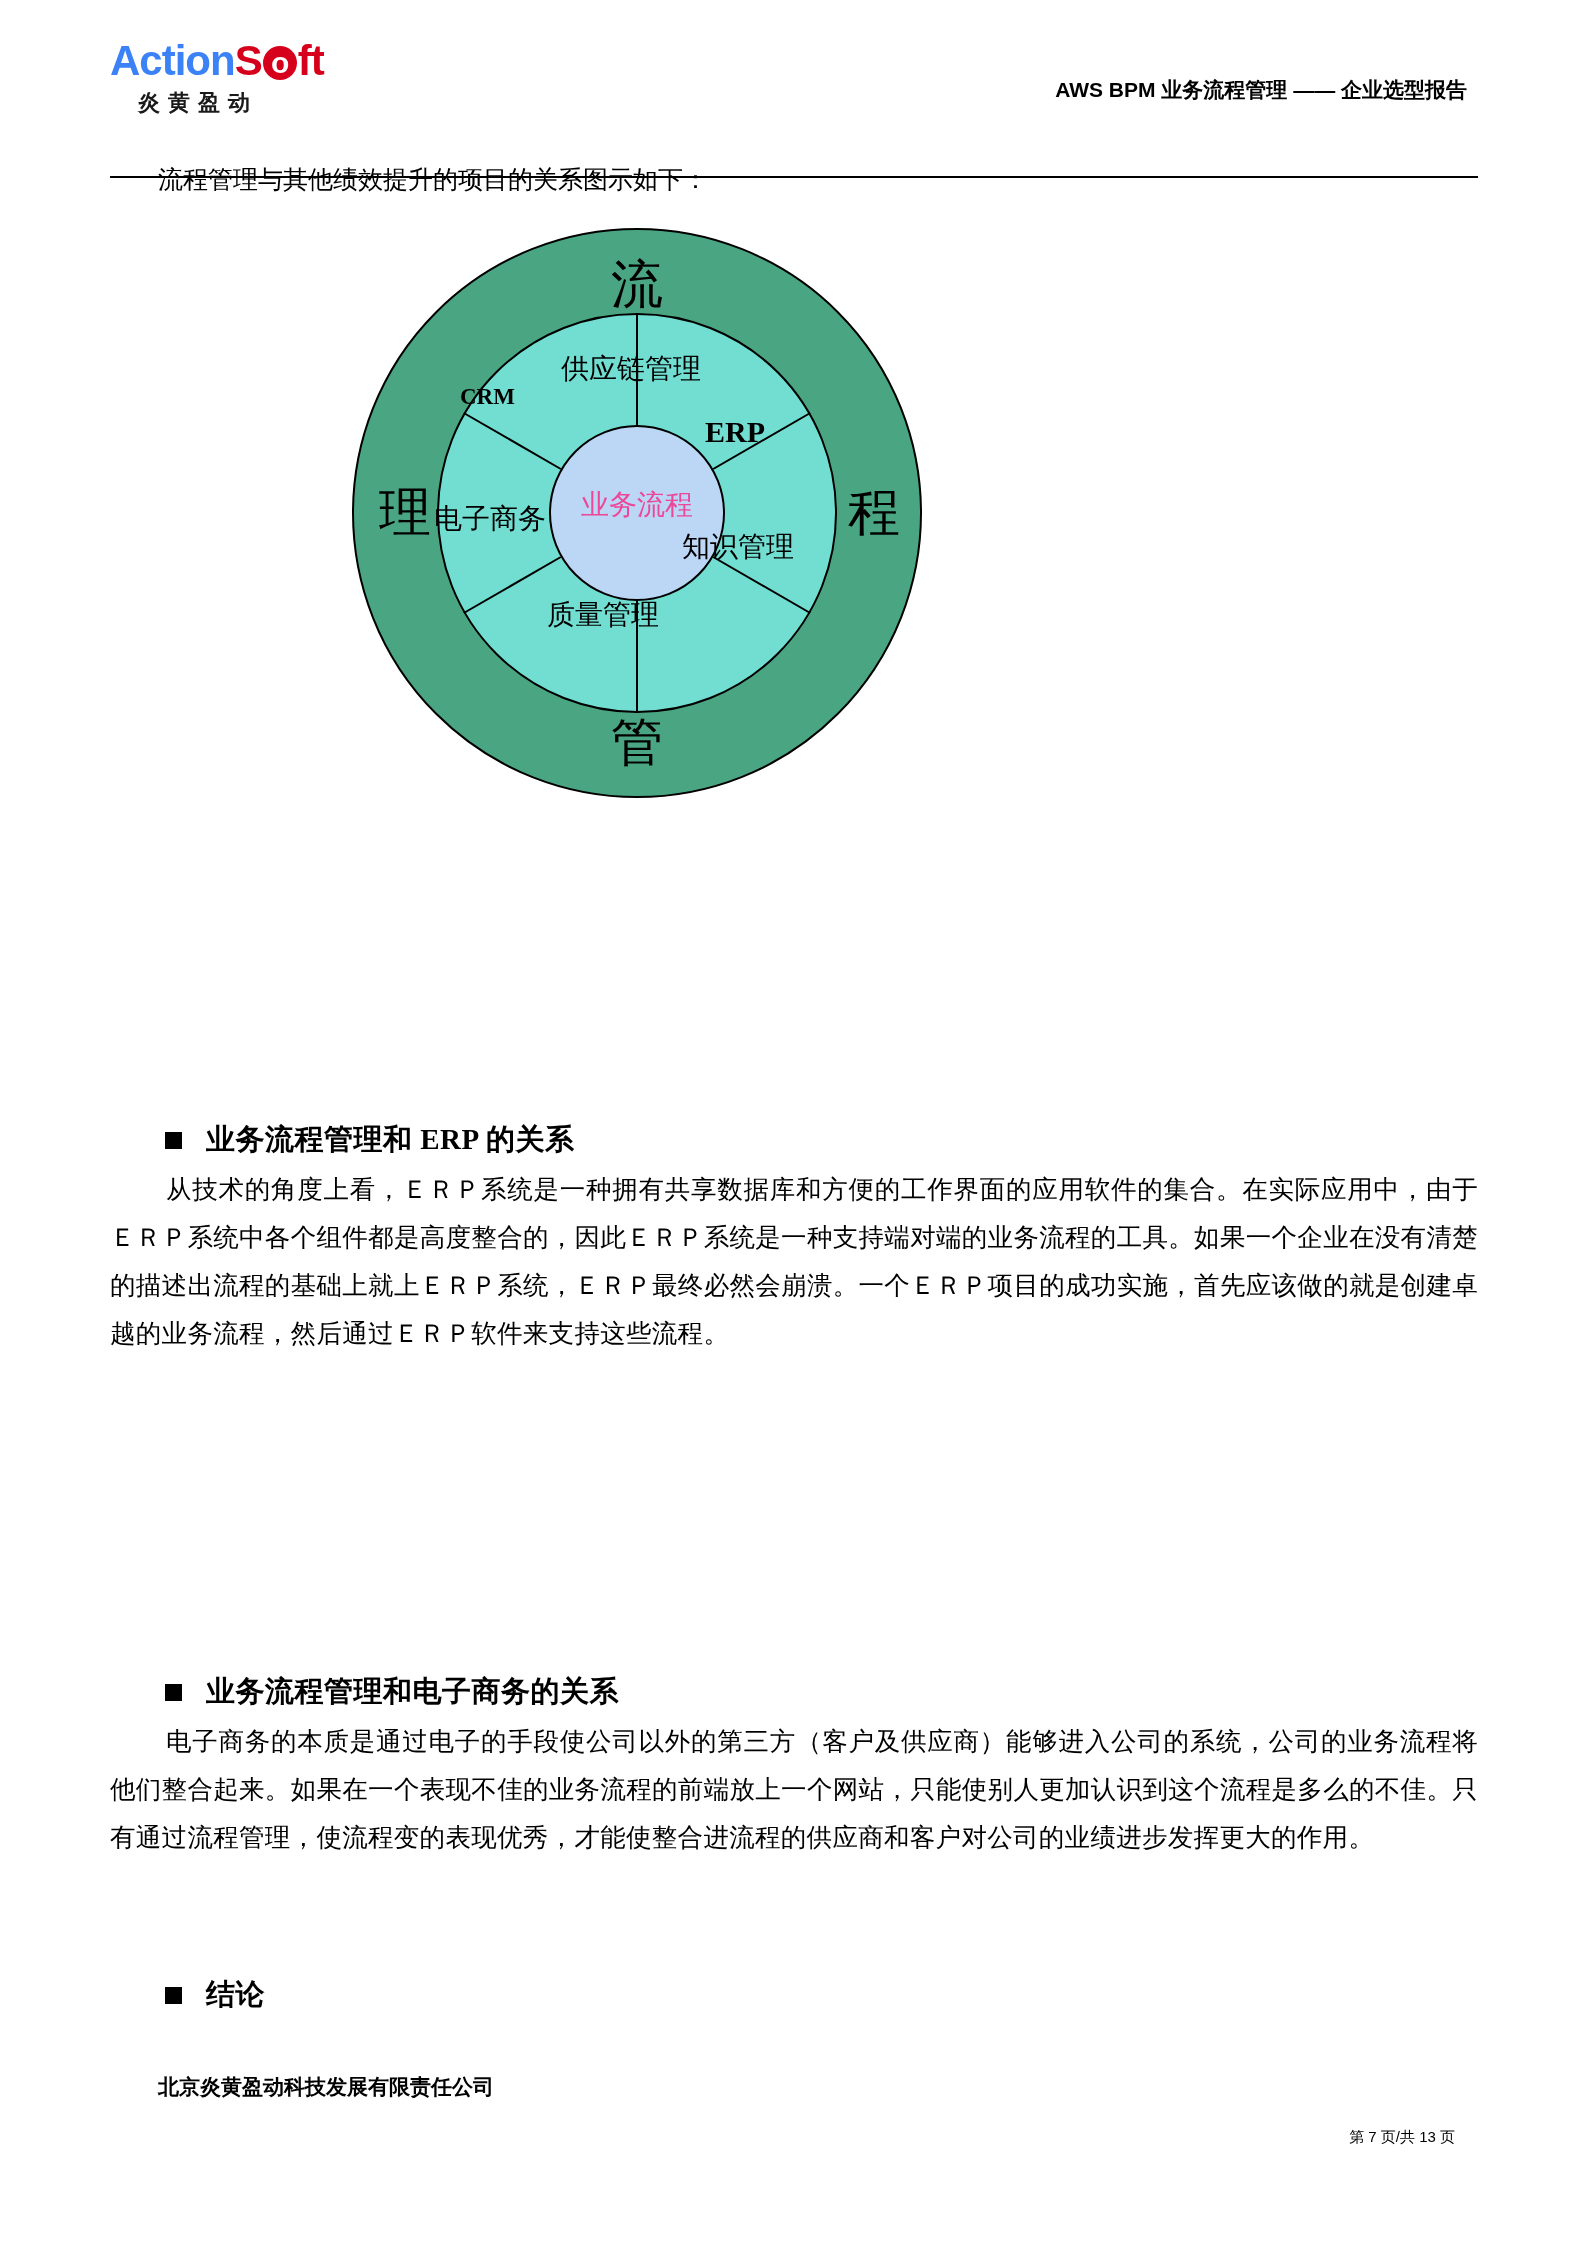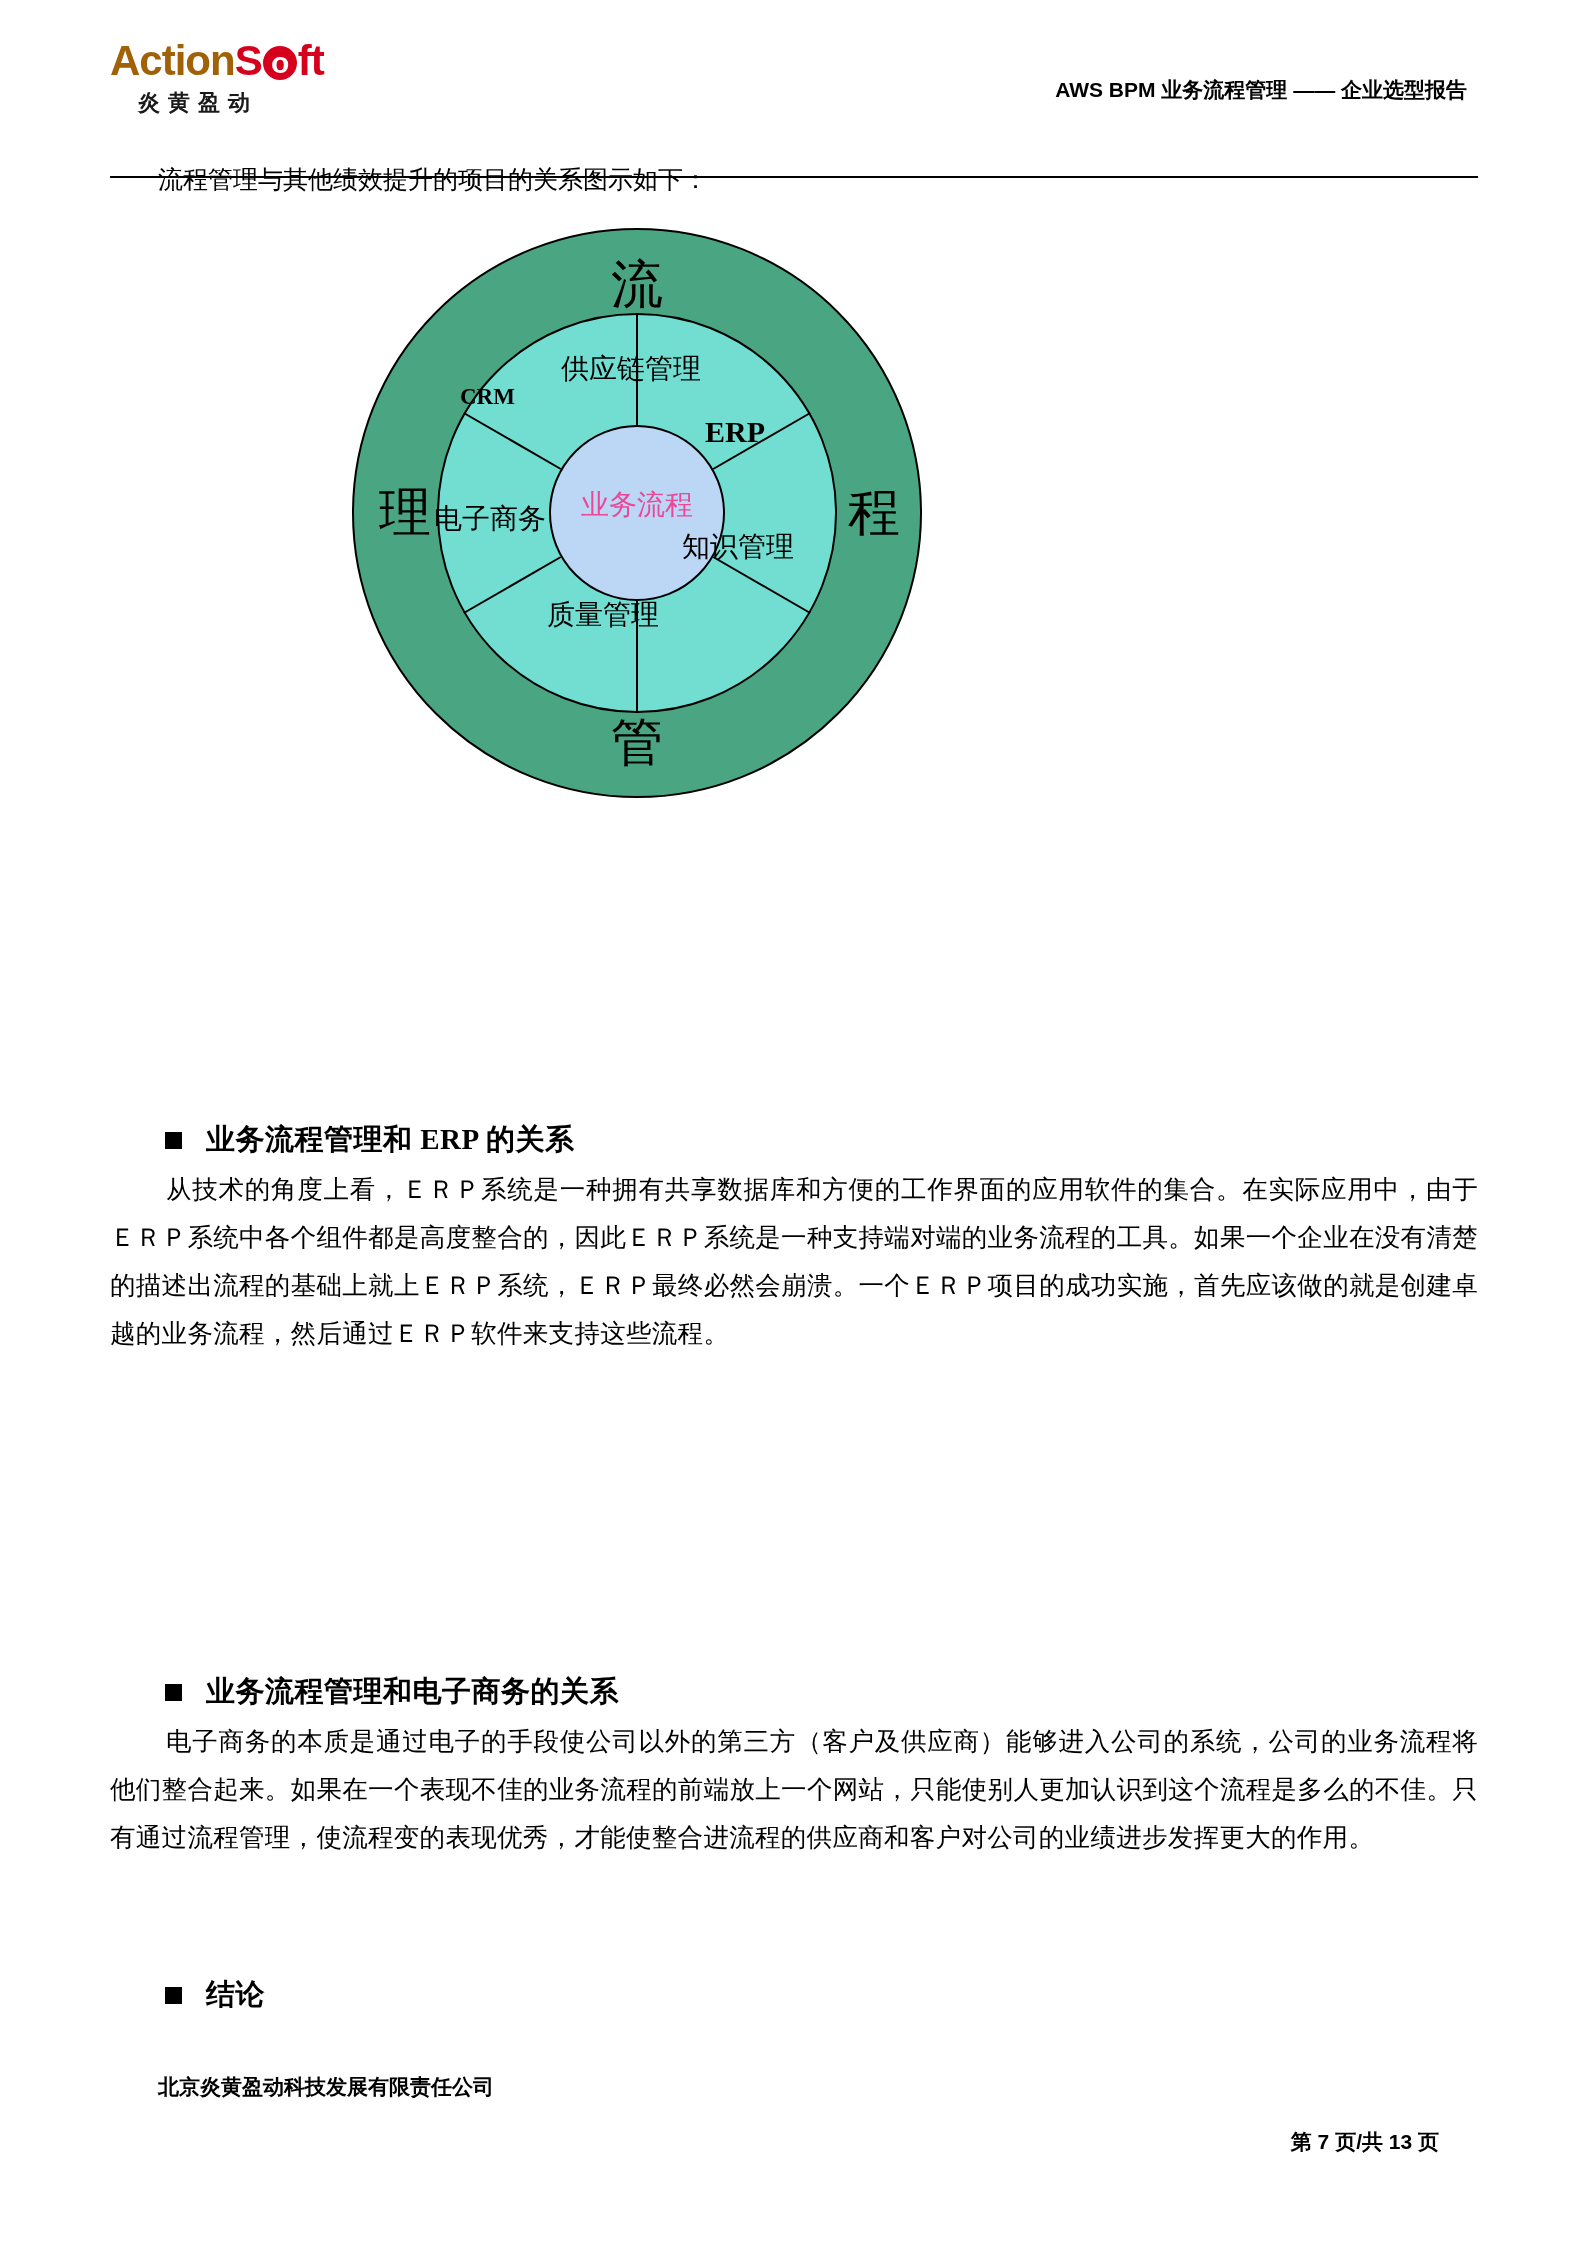--- a/index.html
+++ b/index.html
@@ -39,21 +39,21 @@
     height: 90px;
   }
   .logo-main {
     font-family: "Liberation Sans", sans-serif;
     font-weight: bold;
     font-size: 42px;
     letter-spacing: -1px;
     line-height: 46px;
     white-space: nowrap;
   }
-  .logo-black { color: #a16207; }
+  .logo-black { color: #3b82f6; }
   .logo-red { color: #d6001c; }
   .logo-o {
     display: inline-block;
     color: #ffffff;
     background: #d6001c;
     border-radius: 50%;
     width: 34px;
     height: 34px;
     line-height: 34px;
     text-align: center;
@@ -205,25 +205,25 @@
   .footer-left {
     position: absolute;
     left: 158px;
     top: 2073px;
     font-family: "Liberation Sans", sans-serif;
     font-size: 21px;
     font-weight: bold;
   }
   .footer-right {
     position: absolute;
-    right: 148px;
+    right: 132px;
     top: 2128px;
     font-family: "Liberation Sans", sans-serif;
-    font-size: 21px;
-    font-weight: bold;
+    font-size: 15px;
+    font-weight: normal;
   }
 </style>
 </head>
 <body>
 
 <div class="page">
 
   <div class="header">
     <div class="logo">
       <div class="logo-main"><span class="logo-black">Action</span><span class="logo-red">S</span><span class="logo-o">o</span><span class="logo-red">ft</span></div>

